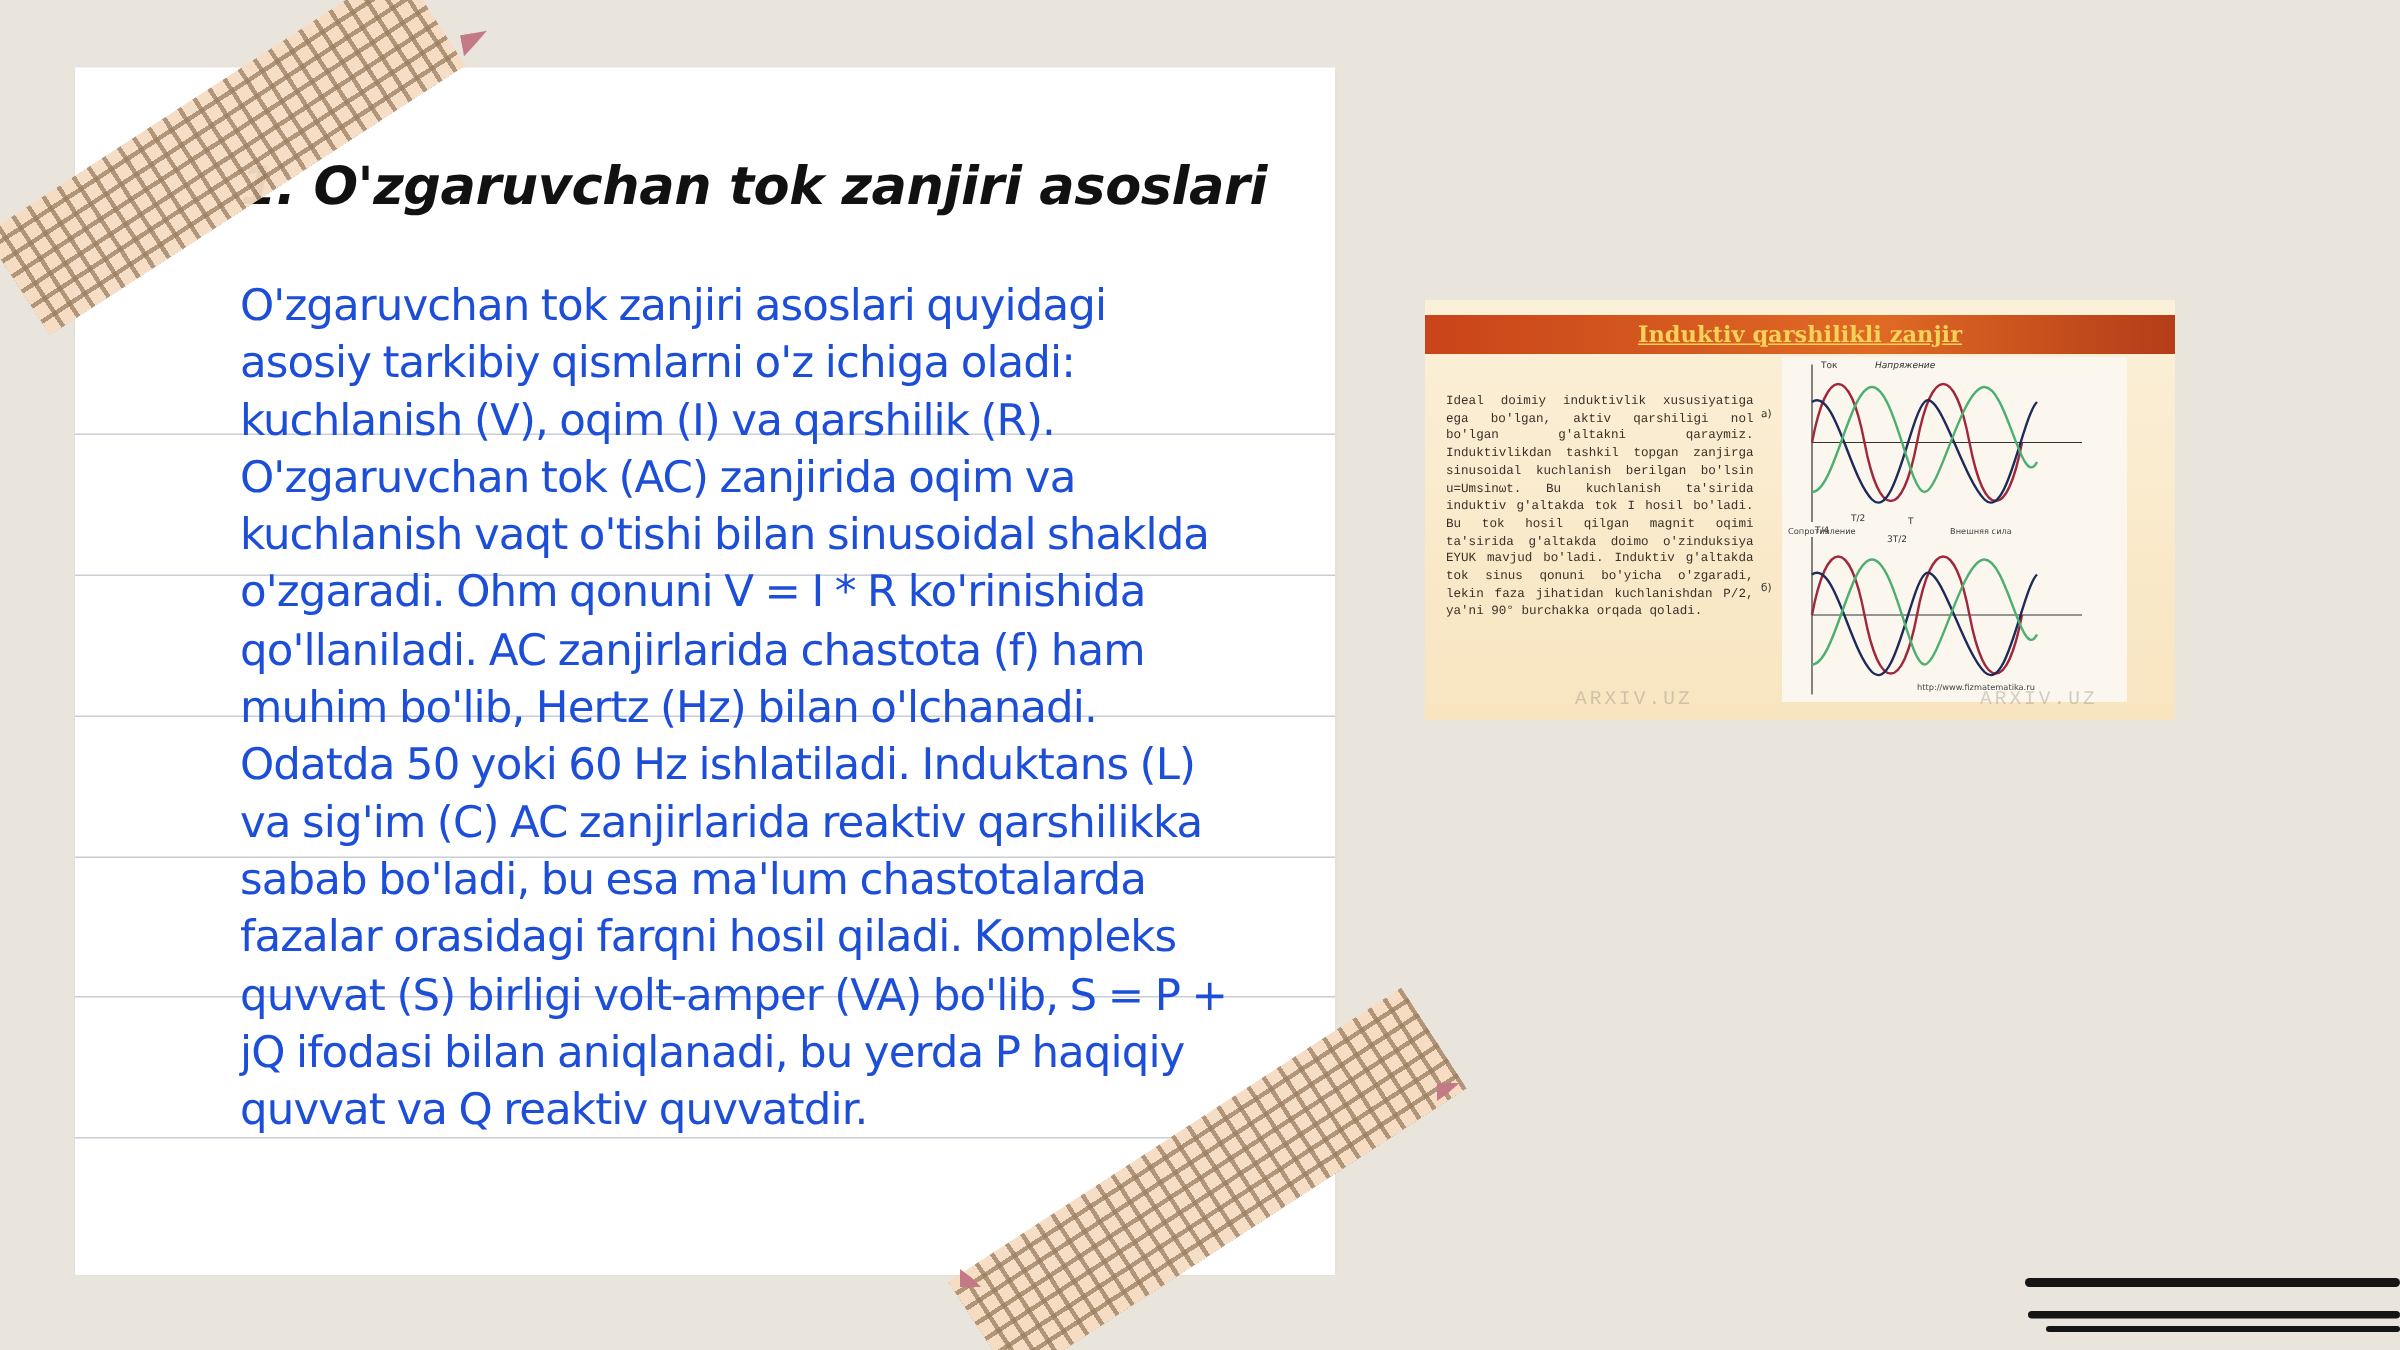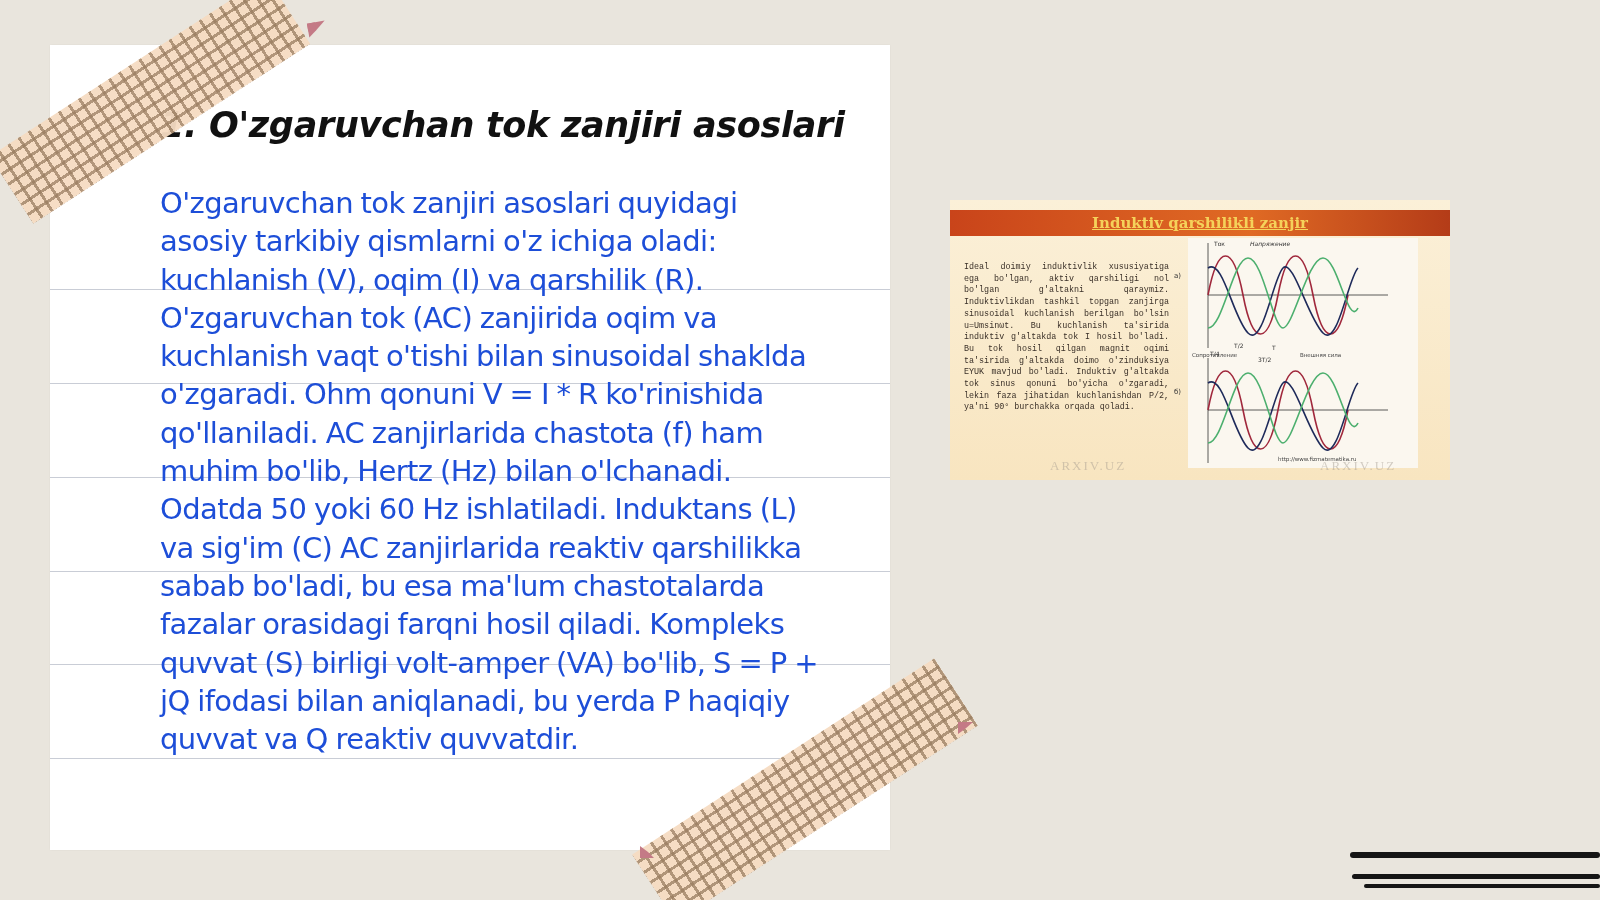--- a/index.html
+++ b/index.html
@@ -59,21 +59,21 @@
   .slide-para {
     position:absolute; left:2px; top:50px; width:205px; margin:12px;
     font-family:Liberation Mono, monospace; font-size:8.4px; line-height:11.7px;
     color:#3a3028; text-align:justify;
   }
   .graph {
     position:absolute; left:238px; top:38px; width:230px; height:230px;
     background:#fbf7ef;
   }
   .watermark {
-    position:absolute; font-family:Liberation Serif, serif;
+    position:absolute; font-family:Liberation Mono, monospace;
     font-size:13px; color:rgba(160,150,140,0.45); letter-spacing:2px;
   }
   .wm-1 { left:100px; top:258px; }
   .wm-2 { left:370px; top:258px; }
   .stroke-deco { position:absolute; background:#151515; border-radius:3px; }
 </style>
 </head>
 <body>
 
 <div class="paper">

